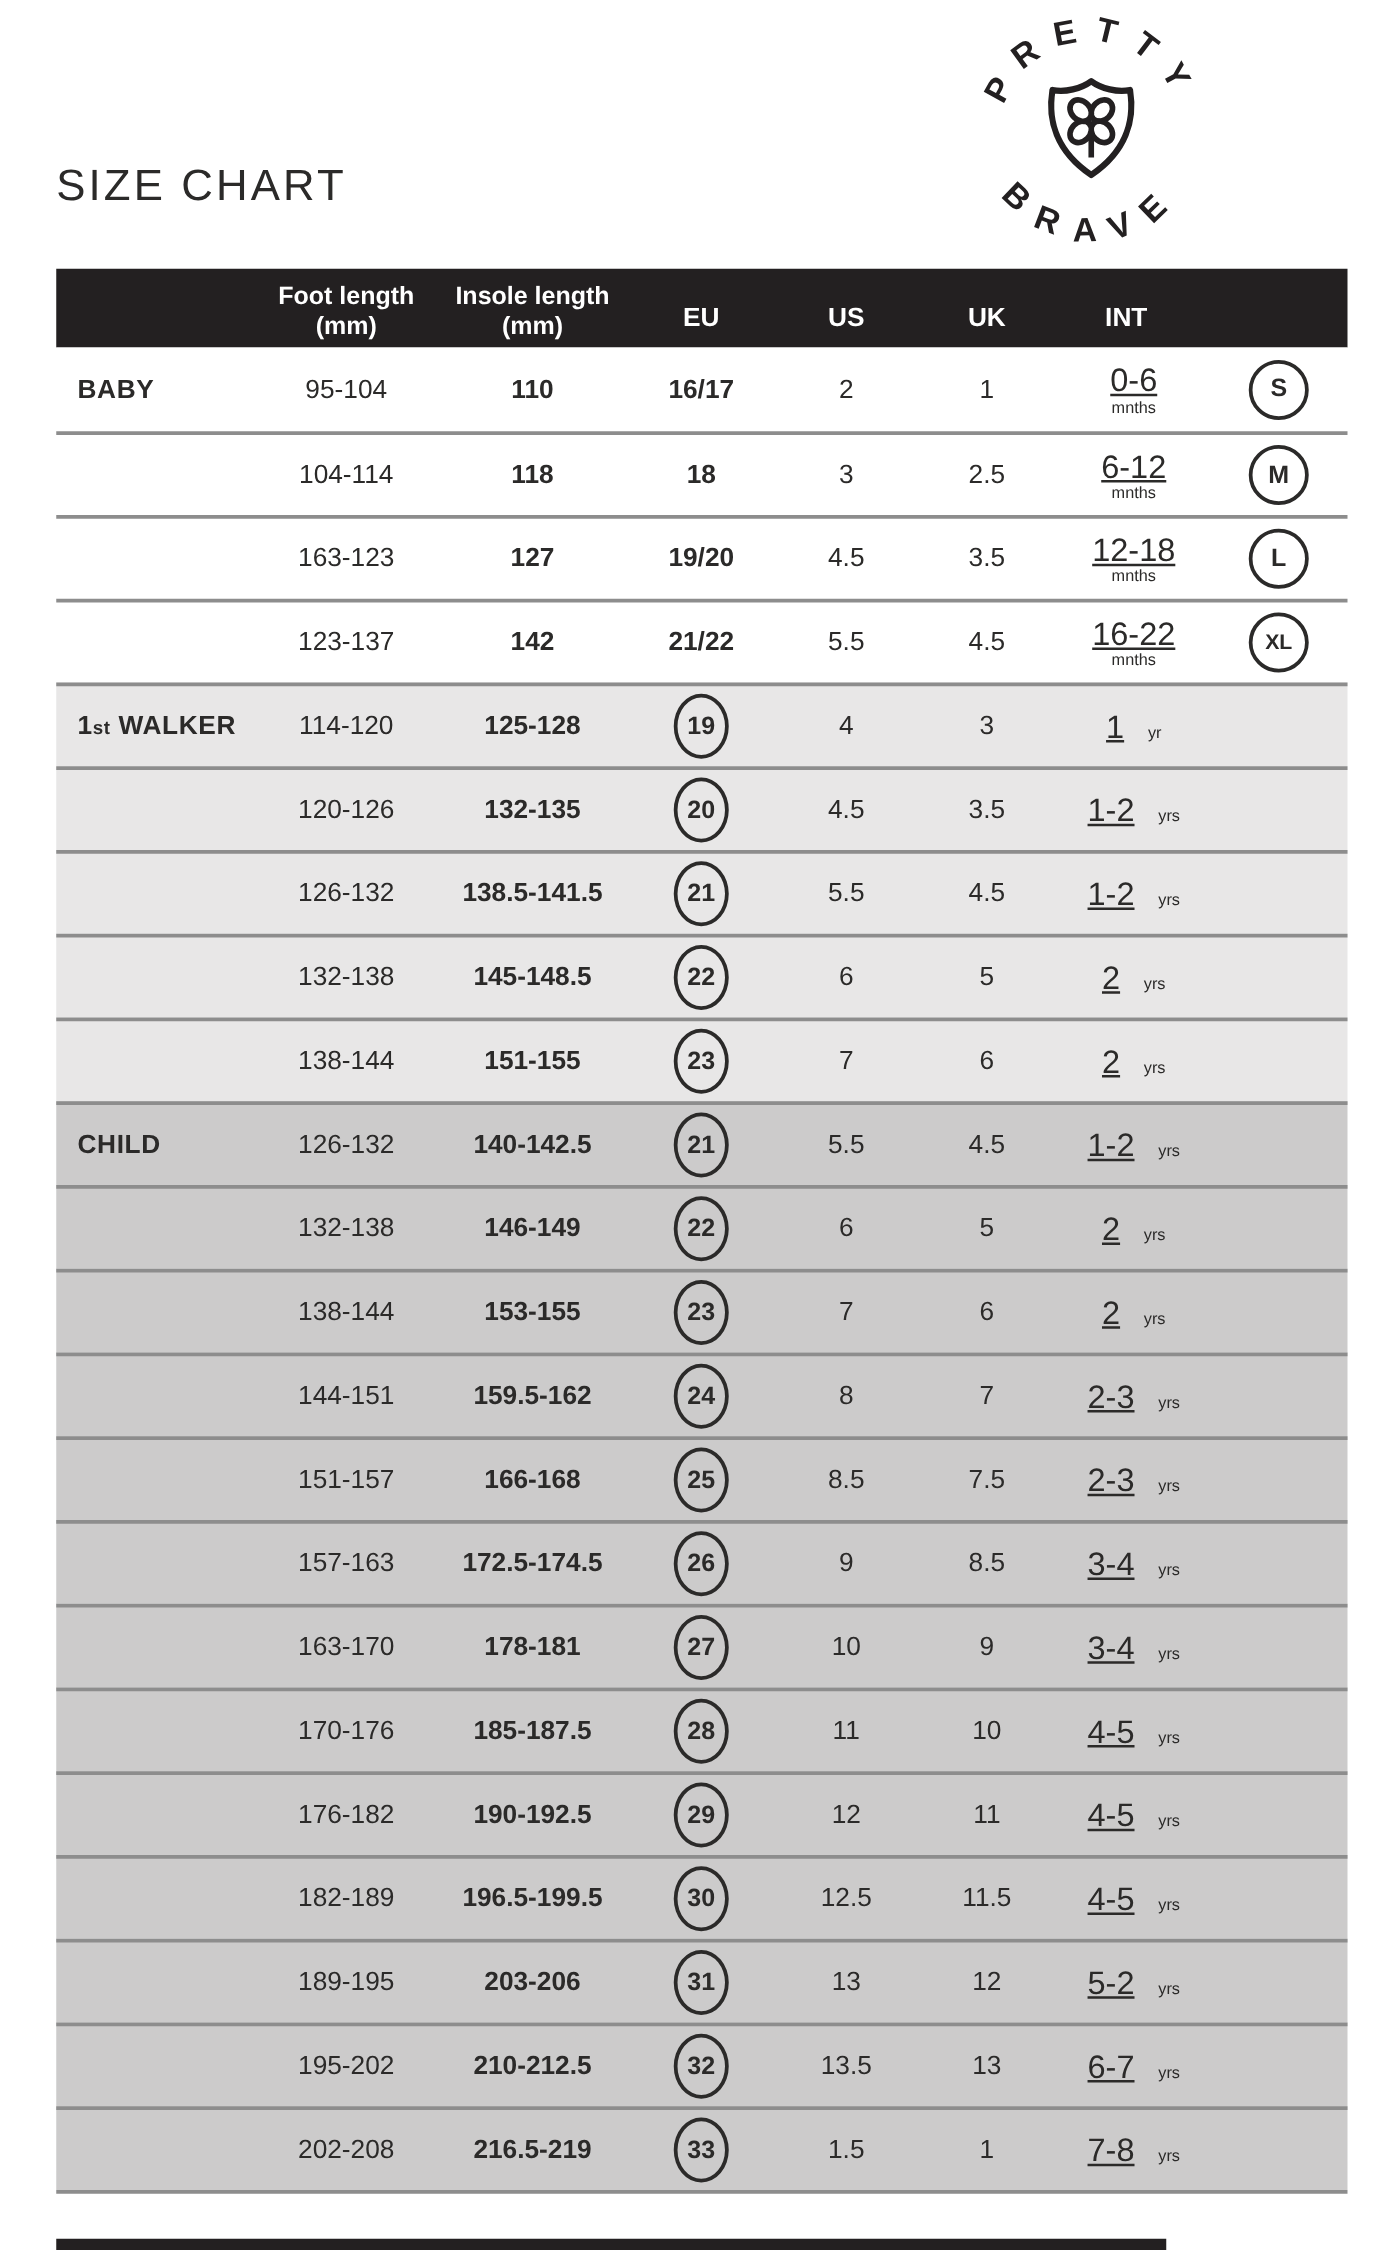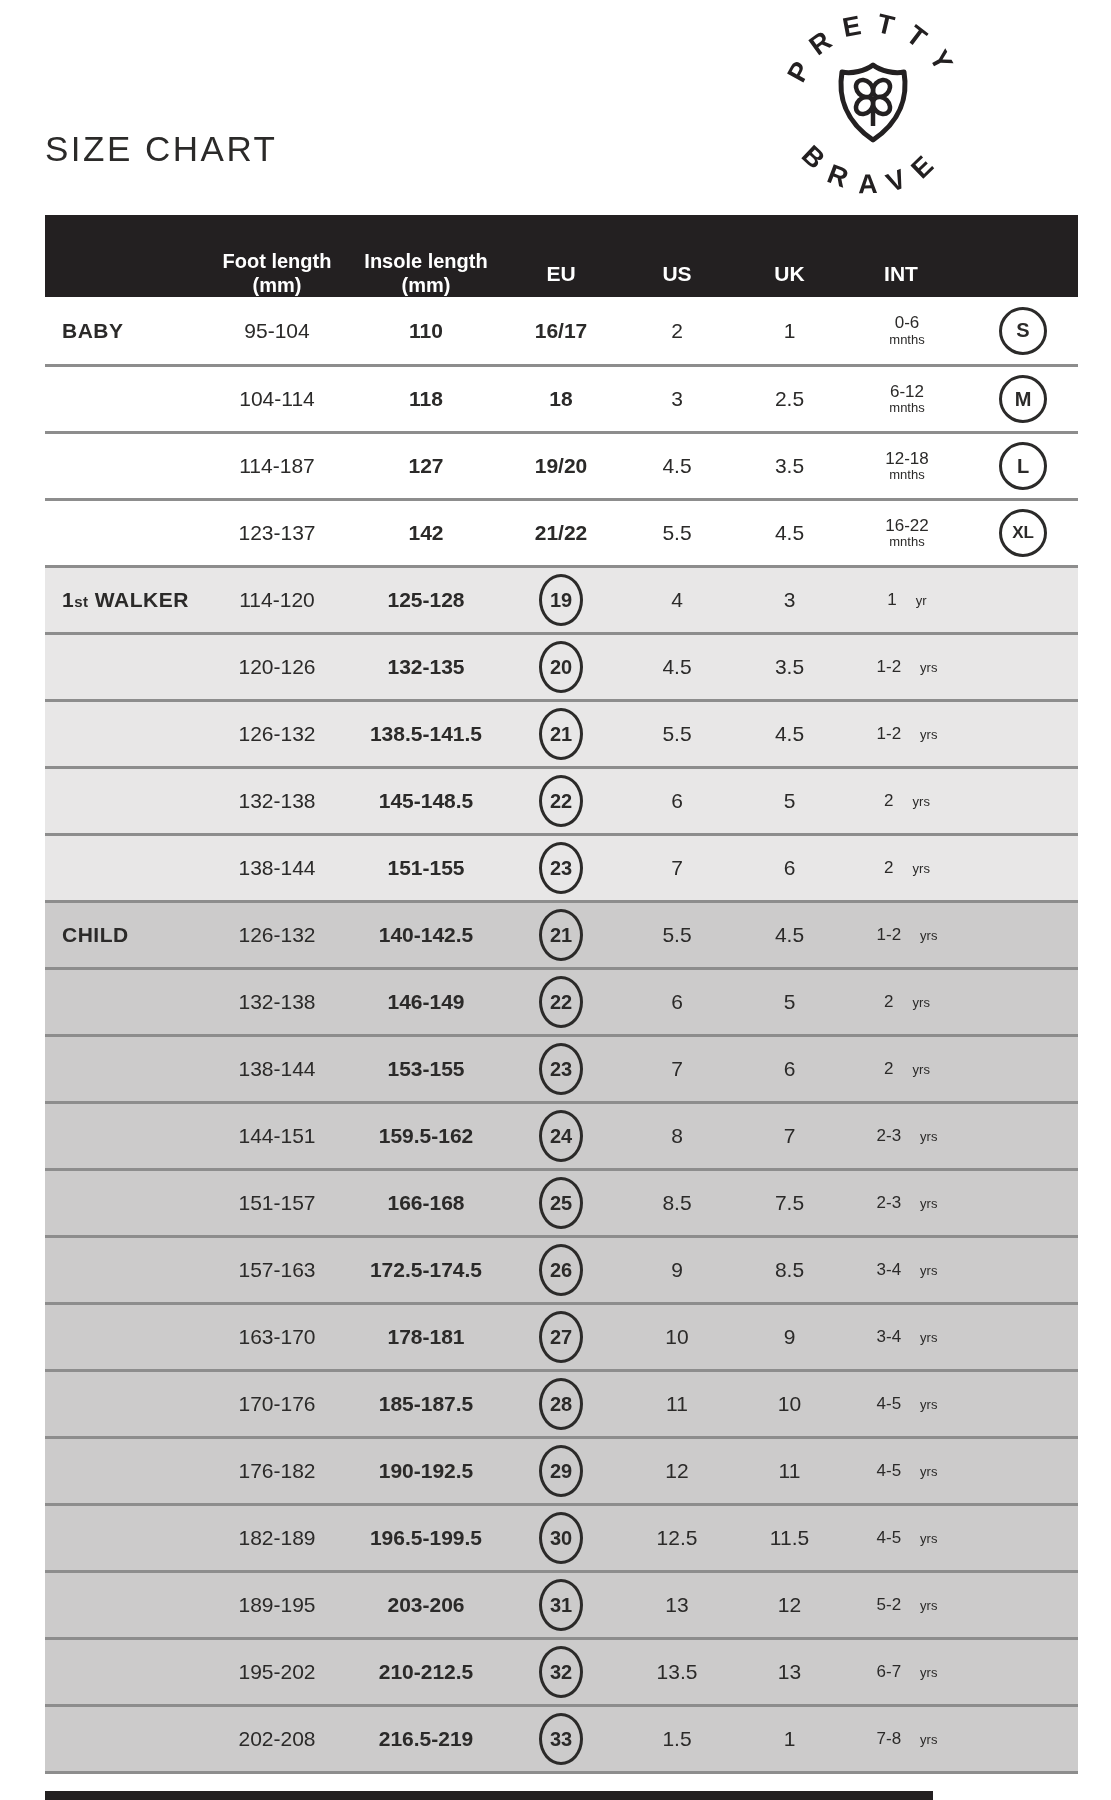--- a/index.html
+++ b/index.html
@@ -8,21 +8,21 @@
     font-family:"Liberation Sans",sans-serif;color:#2b2a29;overflow:hidden;
   }
   .page-title{
     position:absolute;left:45px;top:129px;margin:0;
     font-size:35px;font-weight:500;letter-spacing:2.5px;color:#2b2a29;
   }
   .brand-logo{position:absolute;left:781px;top:13px;width:184px;height:184px;}
   .brand-logo text{font-family:"Liberation Sans",sans-serif;font-weight:700;fill:#232021;}
 
   .size-table{position:absolute;left:45px;top:215px;width:1033px;}
-  .thead{display:flex;background:#232021;color:#ffffff;height:82px;align-items:flex-end;}
+  .thead{display:flex;background:#232021;color:#ffffff;height:63px;}
   .hcell{display:flex;flex-direction:column;align-items:center;box-sizing:border-box;}
   .h-double{justify-content:center;padding-top:4px;font-size:20px;font-weight:600;line-height:1.2;}
   .h-single{justify-content:flex-end;padding-bottom:11px;font-size:21px;font-weight:600;}
   .tbody{border-bottom:3px solid #8d8d8d;}
   .row{display:flex;height:67px;align-items:center;box-sizing:border-box;}
   .row + .row{border-top:3px solid #8d8d8d;}
   .cell{display:flex;align-items:center;justify-content:center;box-sizing:border-box;font-size:21px;}
   .c-cat{width:158px;justify-content:flex-start;padding-left:17px;}
   .c-foot{width:148px;}
   .c-insole{width:150px;}
@@ -41,21 +41,21 @@
     font-weight:700;font-size:20px;box-sizing:border-box;
   }
   .int-circle{
     display:inline-flex;align-items:center;justify-content:center;
     width:48px;height:48px;border:3px solid #2b2a29;border-radius:50%;
     font-weight:600;font-size:20px;box-sizing:border-box;
   }
   .int-xl{font-size:17px;}
   .age-stack{display:flex;flex-direction:column;align-items:center;line-height:1.1;}
   .age-inline{display:inline-flex;align-items:baseline;}
-  .age-main{font-size:17px;}
+  .age-main{font-size:26px;text-decoration:underline;}
   .age-unit{font-size:13px;margin-left:19px;}
   .age-stack .age-unit{margin-left:0;text-align:right;}
   .next-header-sliver{position:absolute;left:45px;top:1791px;width:888px;height:9px;background:#232021;}
 </style>
 </head>
 <body>
 
 <div class="canvas">
 
   <h1 class="page-title">SIZE CHART</h1>
@@ -135,21 +135,21 @@
               <span class="age-main">6-12</span>
               <span class="age-unit">mnths</span>
             </span>
           </div>
           <div class="cell c-int">
             <span class="int-circle">M</span>
           </div>
         </div>
         <div class="row" style="background: rgb(255, 255, 255);">
           <div class="cell c-cat"></div>
-          <div class="cell c-foot">114-187</div>
+          <div class="cell c-foot">163-123</div>
           <div class="cell c-insole v-insole">127</div>
           <div class="cell c-eu">
             <span class="v-eu">19/20</span>
           </div>
           <div class="cell c-us">4.5</div>
           <div class="cell c-uk">3.5</div>
           <div class="cell c-age">
             <span class="age-stack">
               <span class="age-main">12-18</span>
               <span class="age-unit">mnths</span>

